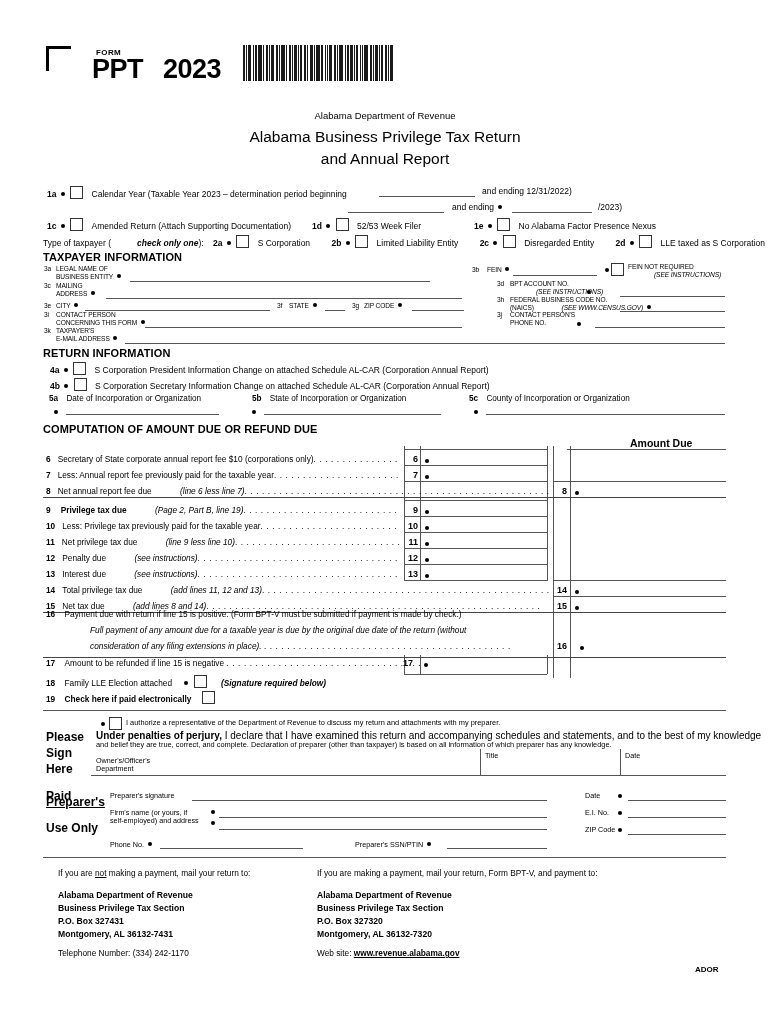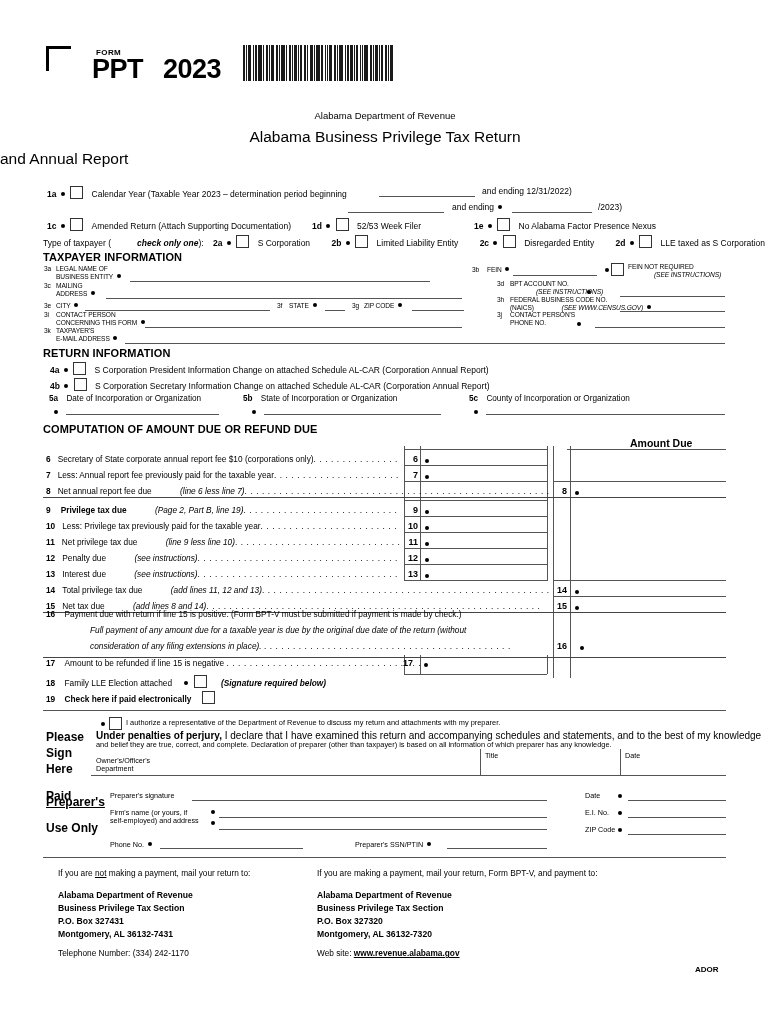--- a/index.html
+++ b/index.html
@@ -24,21 +24,21 @@
 
   
   .formword{position:absolute;left:96px;top:48px;font-size:8px;font-weight:bold;letter-spacing:.4px;}
   .ppt{position:absolute;left:92px;top:54px;font-size:27px;font-weight:bold;letter-spacing:-.5px;}
   .yr{position:absolute;left:163px;top:54px;font-size:27px;font-weight:bold;letter-spacing:-.5px;}
   .barcode{position:absolute;left:243px;top:45px;width:152px;height:36px;}
   .barcode i{position:absolute;top:0;height:36px;background:#1a1a1a;display:block;}
 
   .dept{position:absolute;left:0;right:0;top:110px;text-align:center;font-size:9.5px;}
   .t1{position:absolute;left:0;right:0;top:128px;text-align:center;font-size:15.5px;}
-  .t2{position:absolute;left:0;right:0;top:150px;text-align:left;font-size:15.5px;}
+  .t2{position:absolute;left:0;right:0;top:150px;text-align:center;font-size:15.5px;}
 
   
   .row1{position:absolute;font-size:8.5px;}
   .lbl{font-weight:bold;font-size:8.5px;}
 
   
   .sec{position:absolute;font-size:11px;font-weight:bold;letter-spacing:.1px;}
 
   .tiny{font-size:6.6px;letter-spacing:-.1px;}
   .tiny2{font-size:7.2px;}
@@ -286,21 +286,21 @@
     <span style="margin-left:6px">S Corporation Secretary Information Change on attached Schedule AL-CAR (Corporation Annual Report)</span>
   </div>
 
   <div class="abs sm" style="left:49px;top:394px;">
     <span class="b">5a</span>
     <span style="margin-left:6px">Date of Incorporation or Organization</span>
   </div>
   <span class="dot abs" style="left:52px;top:410px;"></span>
   <div class="ln" style="left:66px;top:414px;width:153px;"></div>
 
-  <div class="abs sm" style="left:243px;top:394px;">
+  <div class="abs sm" style="left:252px;top:394px;">
     <span class="b">5b</span>
     <span style="margin-left:6px">State of Incorporation or Organization</span>
   </div>
   <span class="dot abs" style="left:250px;top:410px;"></span>
   <div class="ln" style="left:264px;top:414px;width:177px;"></div>
 
   <div class="abs sm" style="left:469px;top:394px;">
     <span class="b">5c</span>
     <span style="margin-left:6px">County of Incorporation or Organization</span>
   </div>

